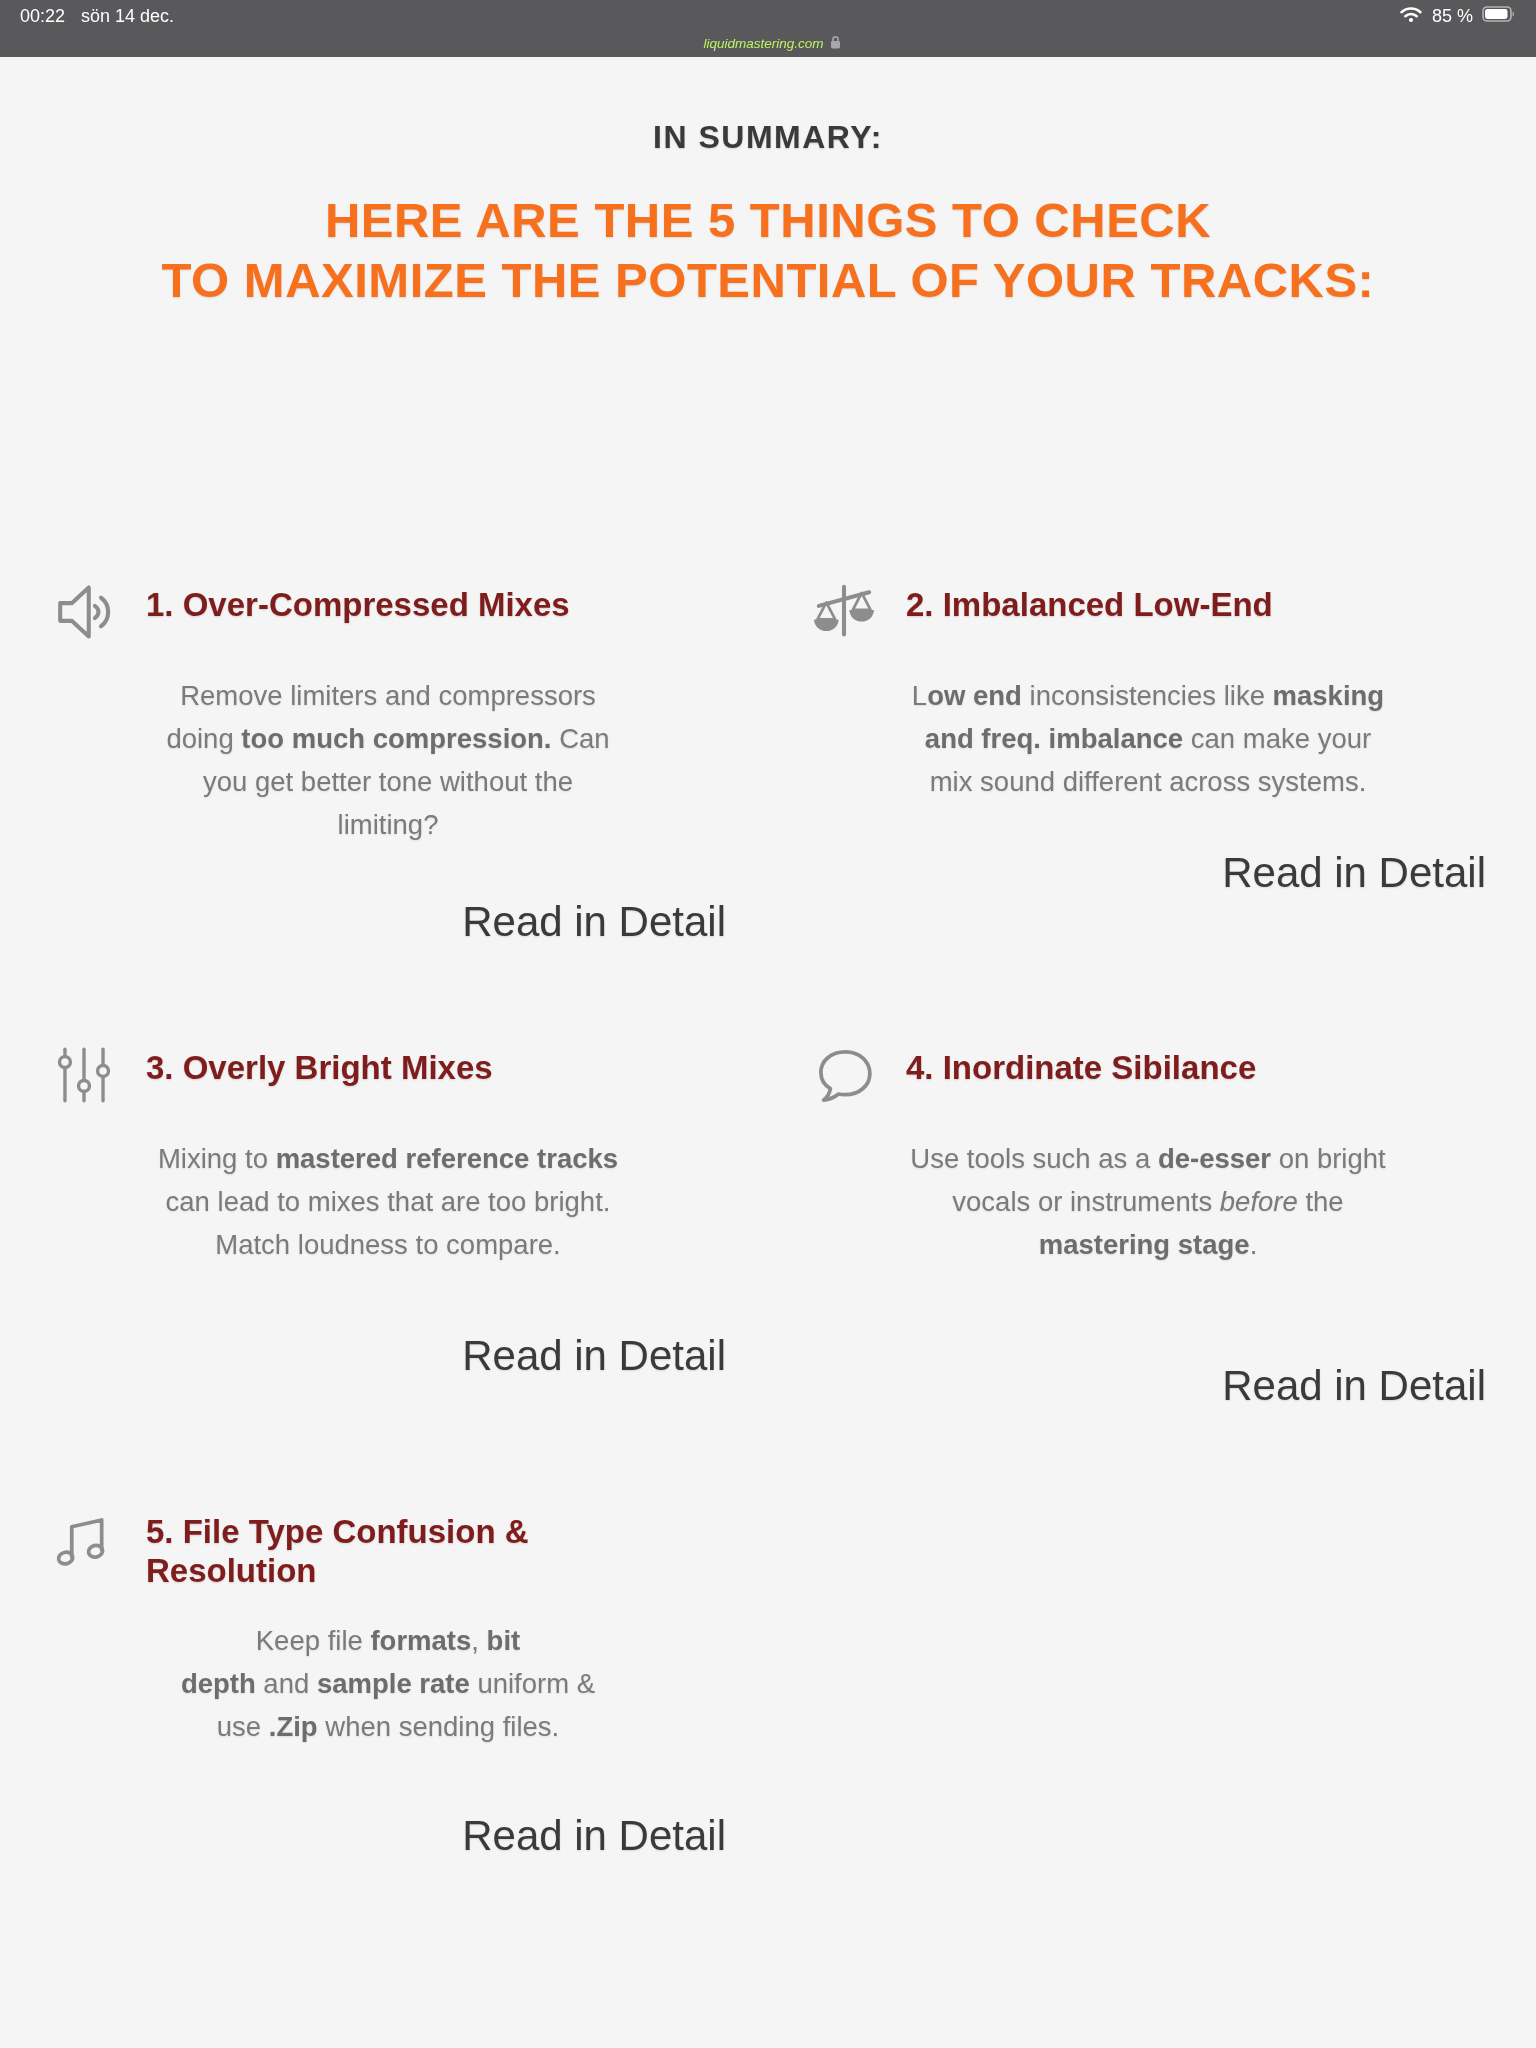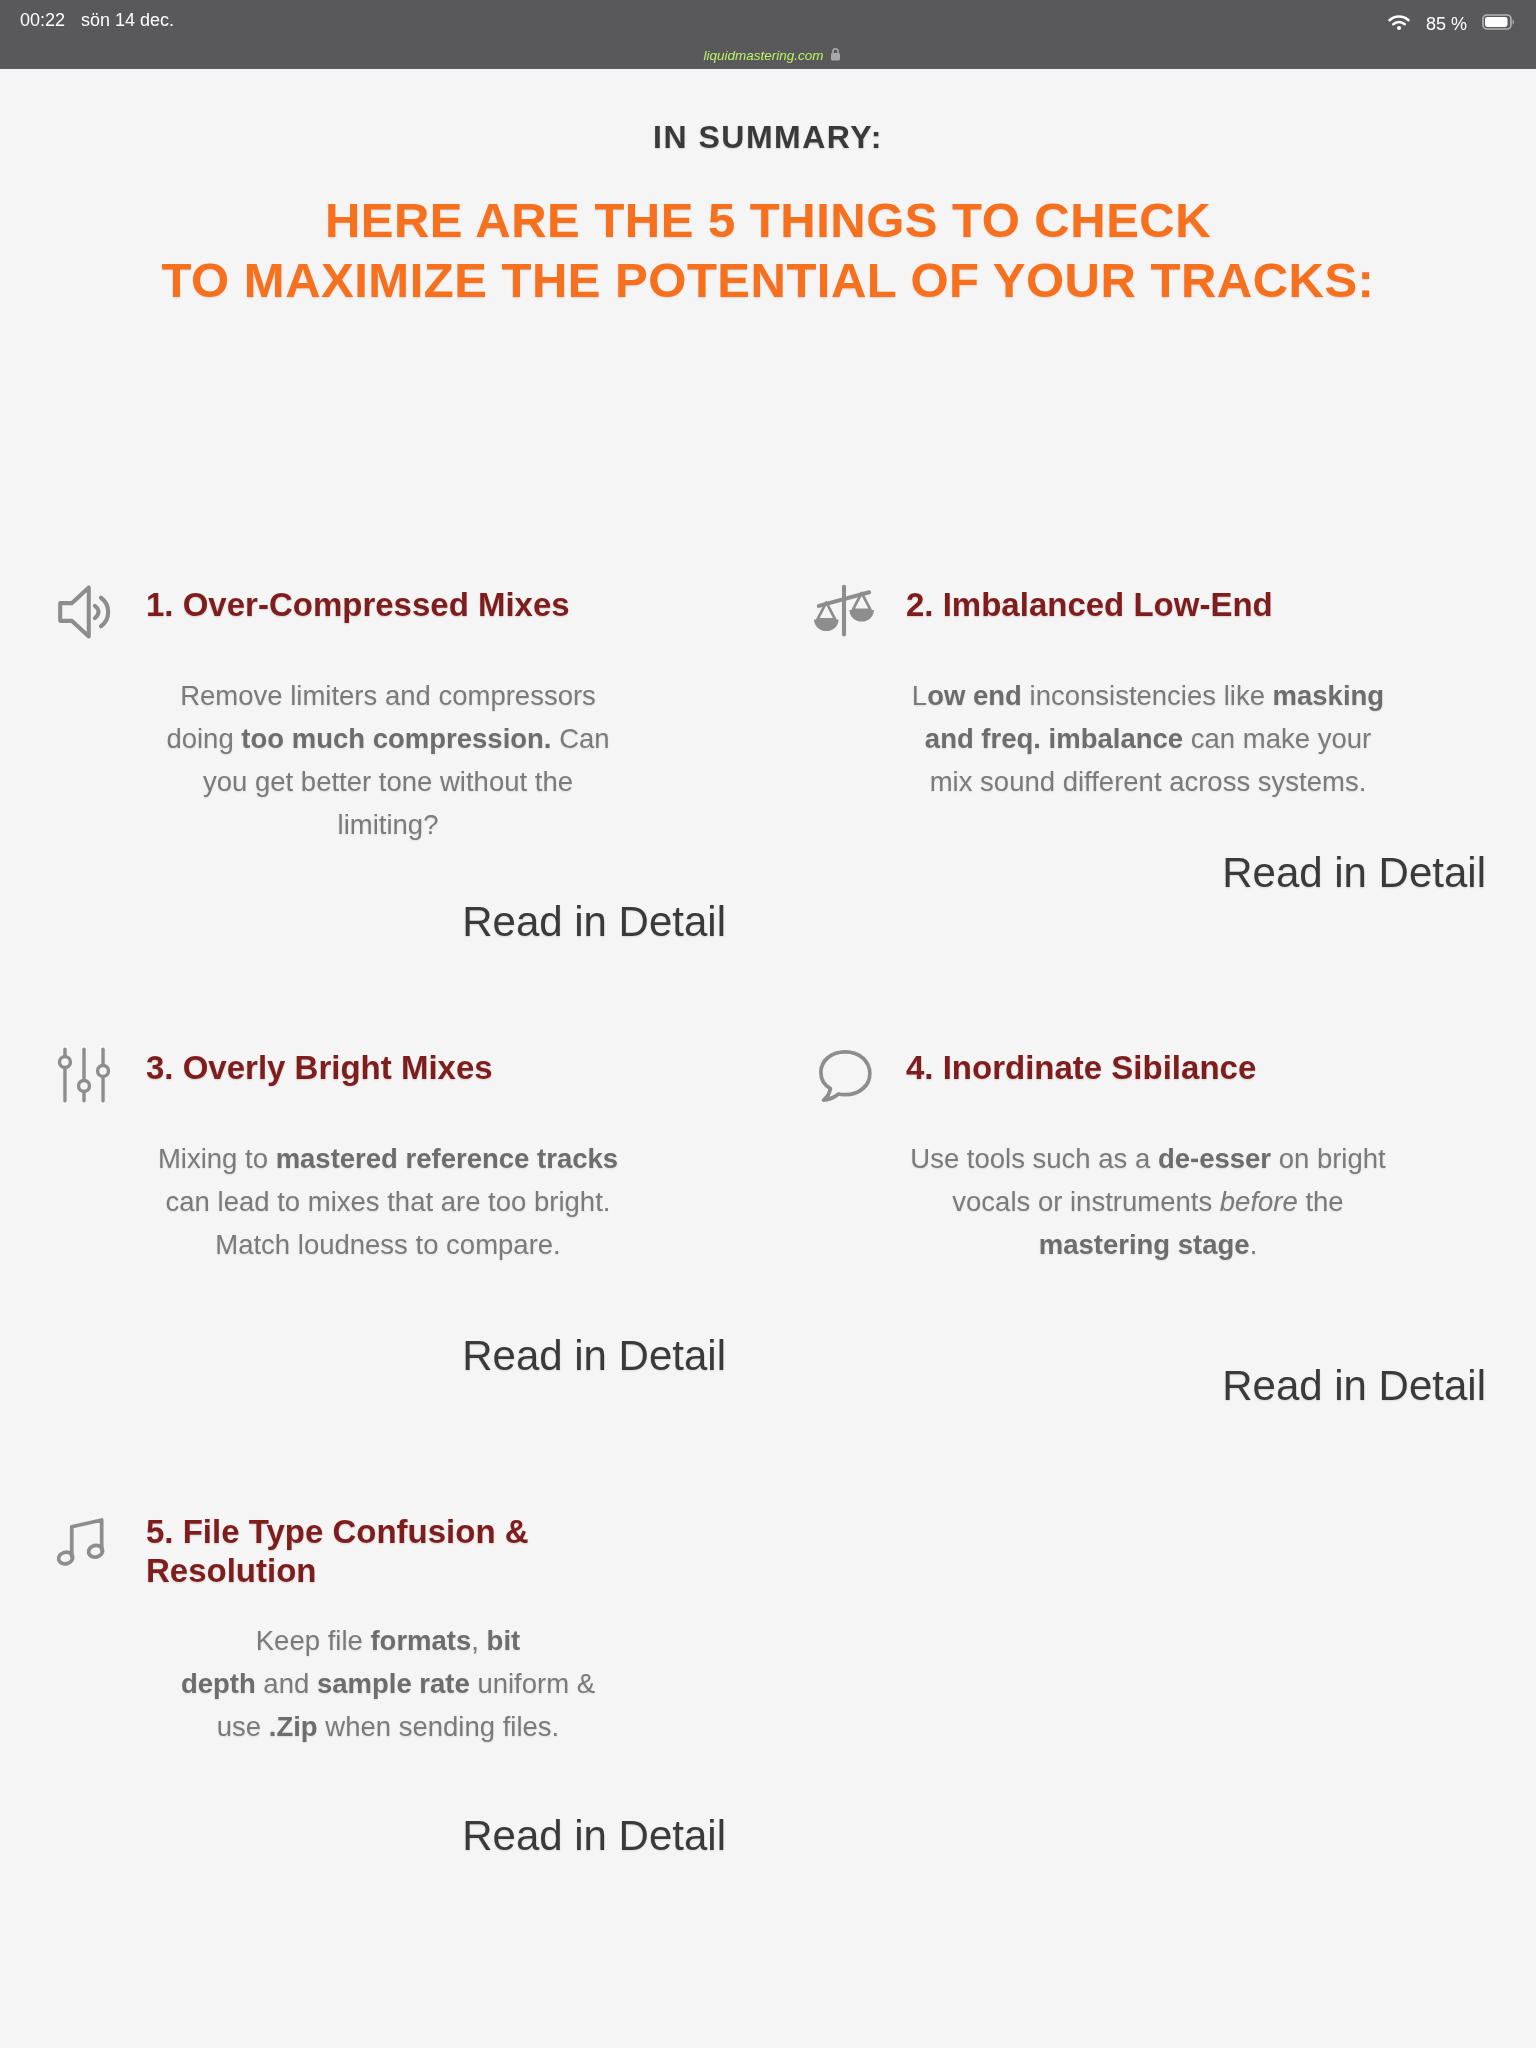--- a/index.html
+++ b/index.html
@@ -3,29 +3,29 @@
 <meta charset="utf-8">
 <style>
   html,body{margin:0;padding:0;background:#e8e8e8;}
   .page{
     width:1536px;height:2048px;margin:0 auto;position:relative;
     background:#f5f5f6;overflow:hidden;
     font-family:"Liberation Sans",sans-serif;
   }
   
   .statusbar{
-    position:absolute;top:0;left:0;width:100%;height:69px;
+    position:absolute;top:0;left:0;width:100%;height:57px;
     background:#59595b;color:#fff;z-index:5;
   }
   .status-top{
     display:flex;justify-content:space-between;align-items:center;
     padding:5px 20px 0 20px;font-size:18px;
   }
   .status-left{display:flex;gap:16px;align-items:baseline;}
-  .status-right{display:flex;gap:15px;align-items:center;margin-top:8px;}
+  .status-right{display:flex;gap:9px;align-items:center;}
   .url-row{
     position:absolute;bottom:5px;left:4px;width:100%;
     display:flex;justify-content:center;align-items:center;gap:6px;
     font-size:13.5px;color:#bef264;font-style:italic;
   }
   
   .page-title{
     margin:62px 0 0 0;text-align:center;
     font-size:32px;font-weight:700;color:#3a3a3a;letter-spacing:1.5px;
     text-shadow:0 1px 2px rgba(0,0,0,0.15);

